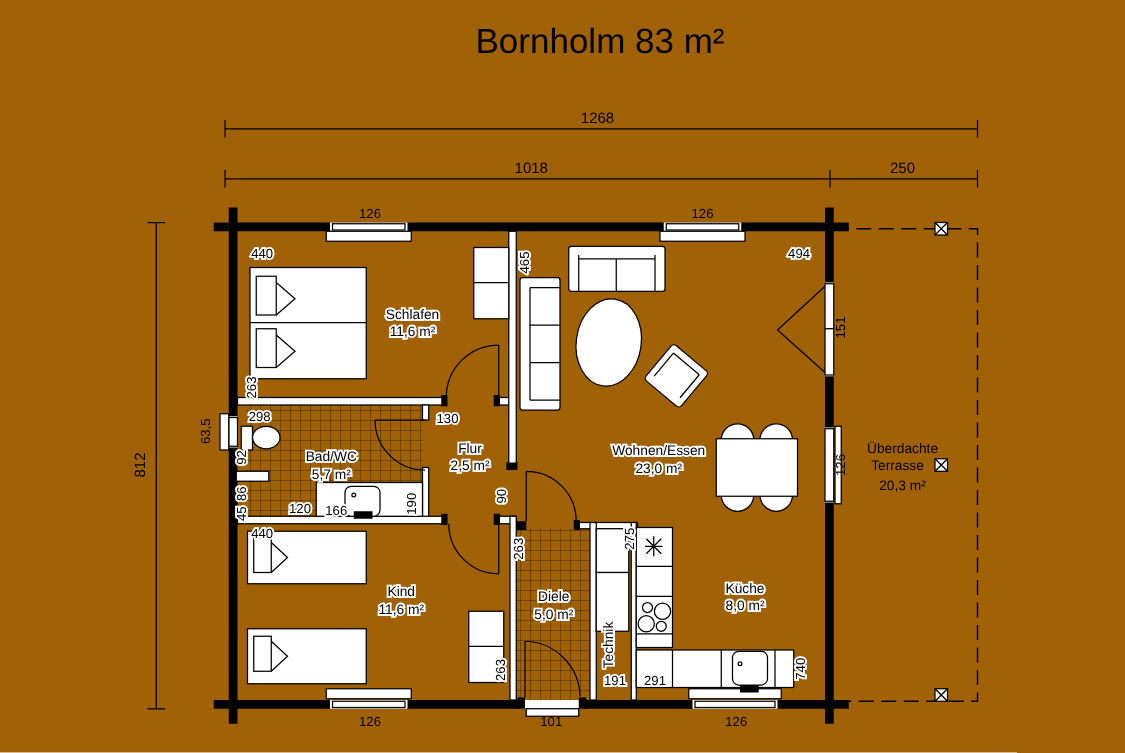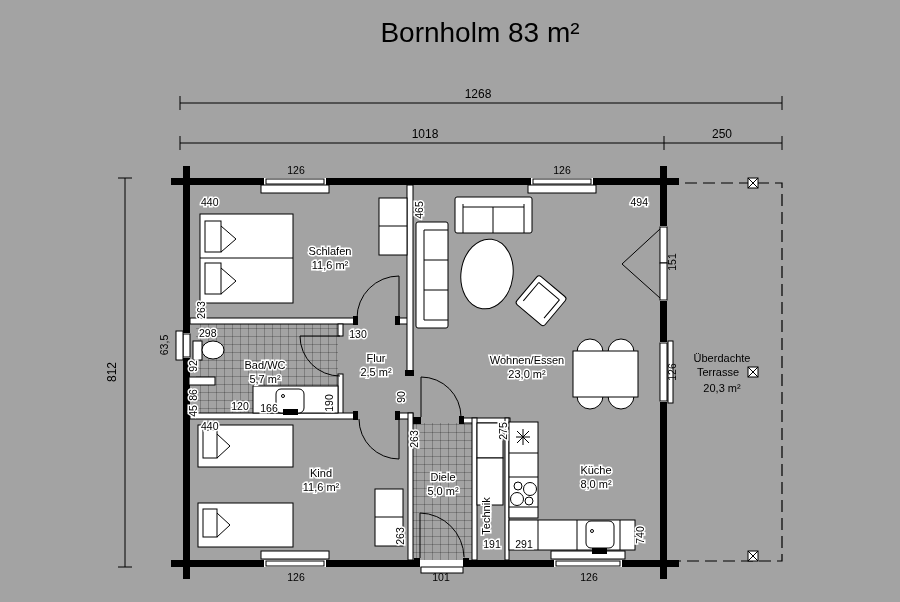--- a/index.html
+++ b/index.html
@@ -1,16 +1,16 @@
 <!DOCTYPE html>
 <html><head>
 <meta charset="utf-8">
 <style>
   html,body{margin:0;padding:0;background:#ffffff;}
-  .stage{position:relative;width:900px;height:602px;background:#a3a3a3;overflow:hidden;
+  .stage{position:relative;width:900px;height:602px;background:#a16207;overflow:hidden;
          font-family:"Liberation Sans", sans-serif;}
   svg text{font-family:"Liberation Sans", sans-serif;fill:#000;}
   .t-title{font-size:28px;}
   .t-dim{font-size:12px;}
   .t-room{font-size:11px;}
   .t-small{font-size:10.5px;}
   .halo{paint-order:stroke;stroke:#ffffff;stroke-width:3px;}
   .ln{stroke:#000;stroke-width:1;fill:none;}
   .wall{fill:#000;stroke:none;}
   .iw{fill:#fff;stroke:#000;stroke-width:1;}

